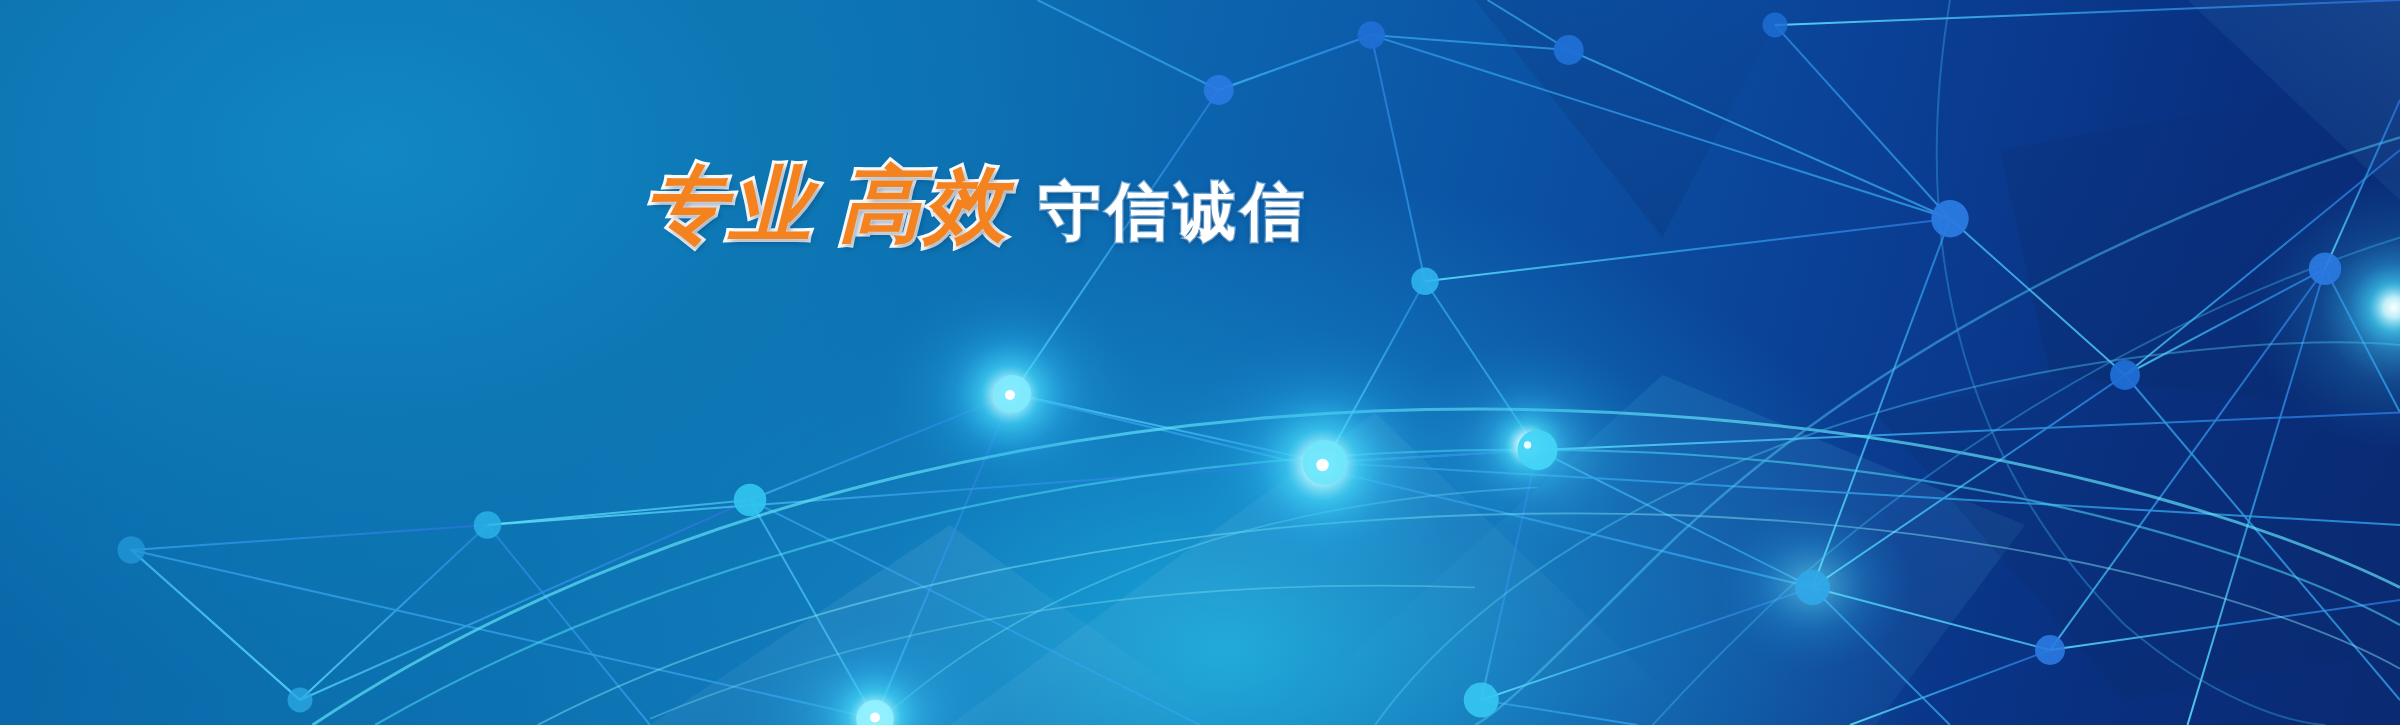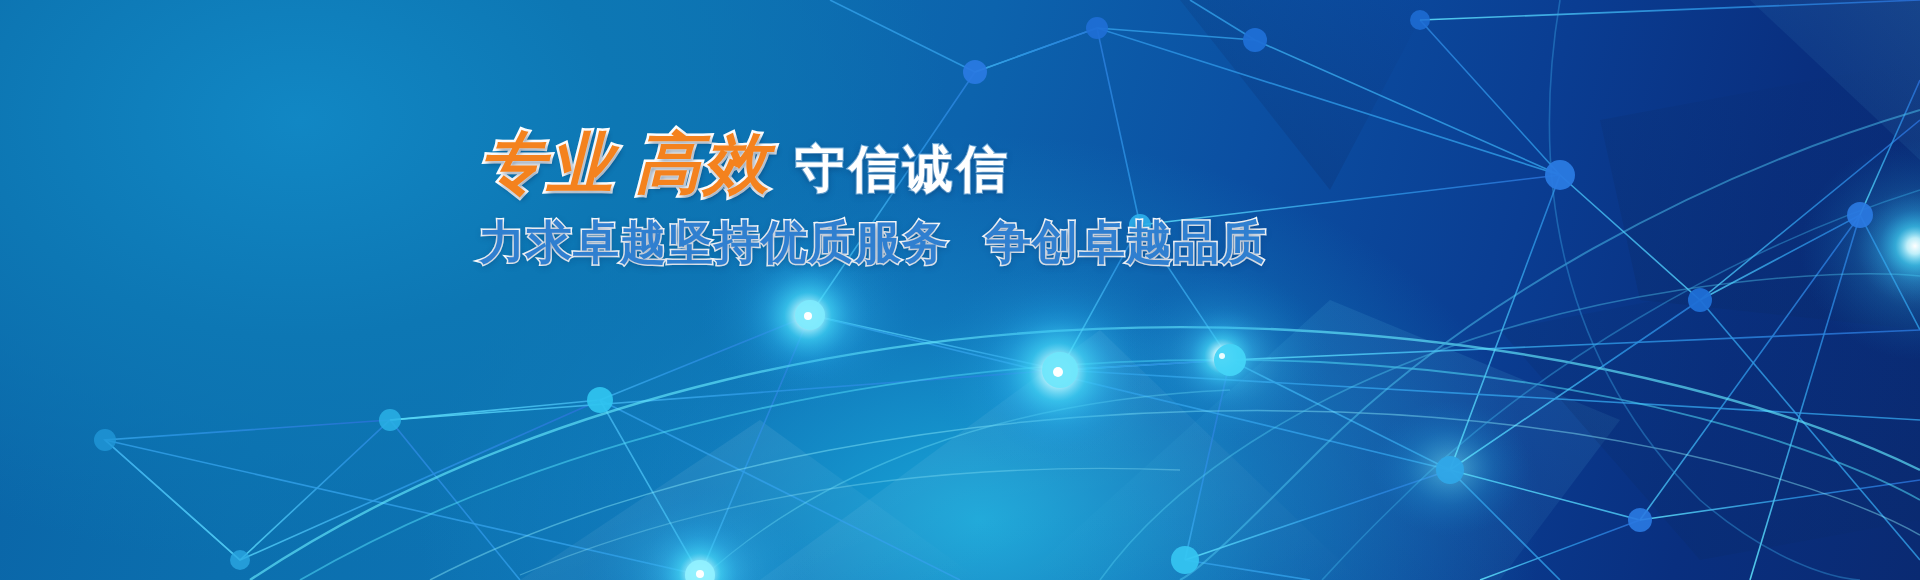--- a/index.html
+++ b/index.html
@@ -18,23 +18,23 @@
       radial-gradient(ellipse 900px 620px at 300px 120px, #1187c4 0%, #0d77b4 35%, rgba(10,88,150,0) 72%),
       radial-gradient(ellipse 760px 520px at 980px 520px, #18a6d8 0%, rgba(20,140,200,0.55) 38%, rgba(10,90,160,0) 74%),
       linear-gradient(105deg, #0a62a6 0%, #0b6fae 18%, #0d72b2 30%, #0c63ad 48%, #0b4fa2 62%, #0a3d92 76%, #092f7f 88%, #0a2a72 100%);
   }
   .layer { position:absolute; inset:0; }
   .layer svg { display:block; width:1920px; height:580px; }
 
   
   #text-block {
     position:absolute;
-    left:479px; top:130px;
+    left:431px; top:130px;
     width:700px;
-    text-align:left;
+    text-align:center;
     z-index:40;
   }
   #headline {
     font-size:62px;
     line-height:1.0;
     white-space:nowrap;
     font-weight:bold;
     letter-spacing:2px;
   }
   #headline .kw {
@@ -225,18 +225,15 @@
         <circle cx="1222" cy="356" r="3" fill="#eafdff"></circle>
         <circle cx="700" cy="574" r="4" fill="#ffffff"></circle>
       </g>
     </svg>
   </div>
 
   <div id="text-block">
     <div id="headline">
       <span class="kw">专业</span><span class="kw kw2">高效</span><span class="sub-kw">守信诚信</span>
     </div>
-    <div id="tagline">
-      <span>力求卓越坚持优质服务</span><span class="gap"> </span><span>争创卓越品质</span>
-    </div>
   </div>
 
 </div>
 
 </body></html>

